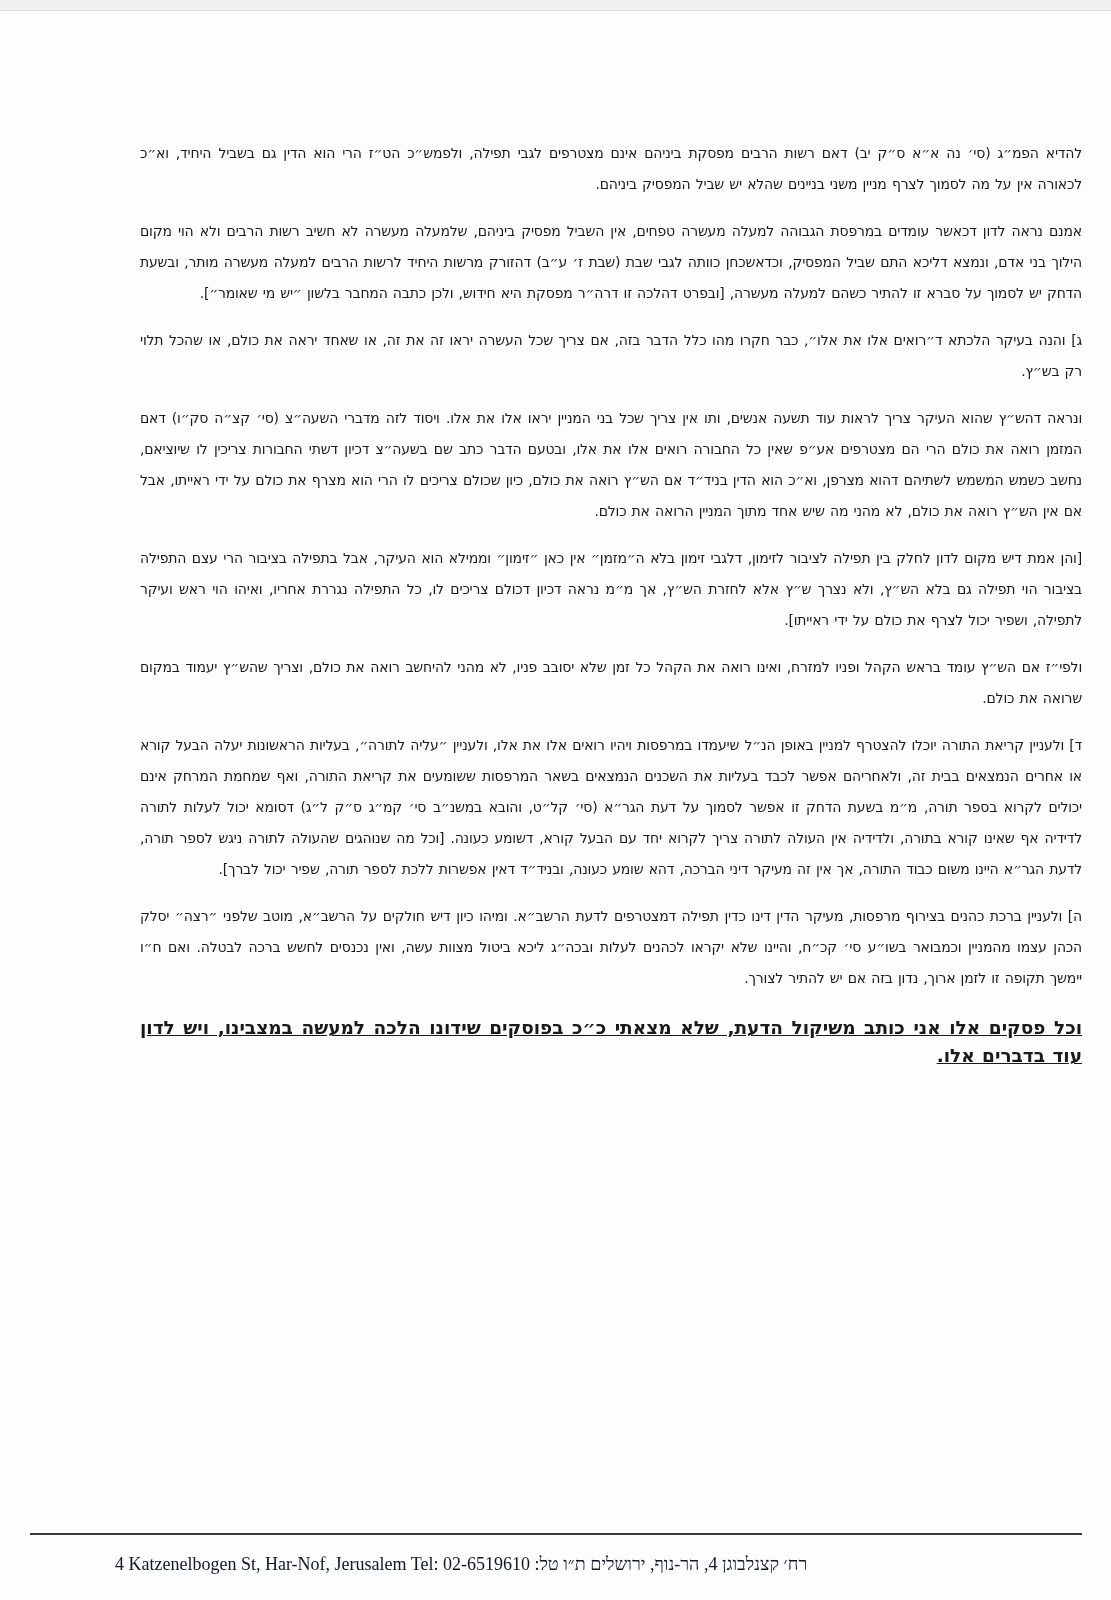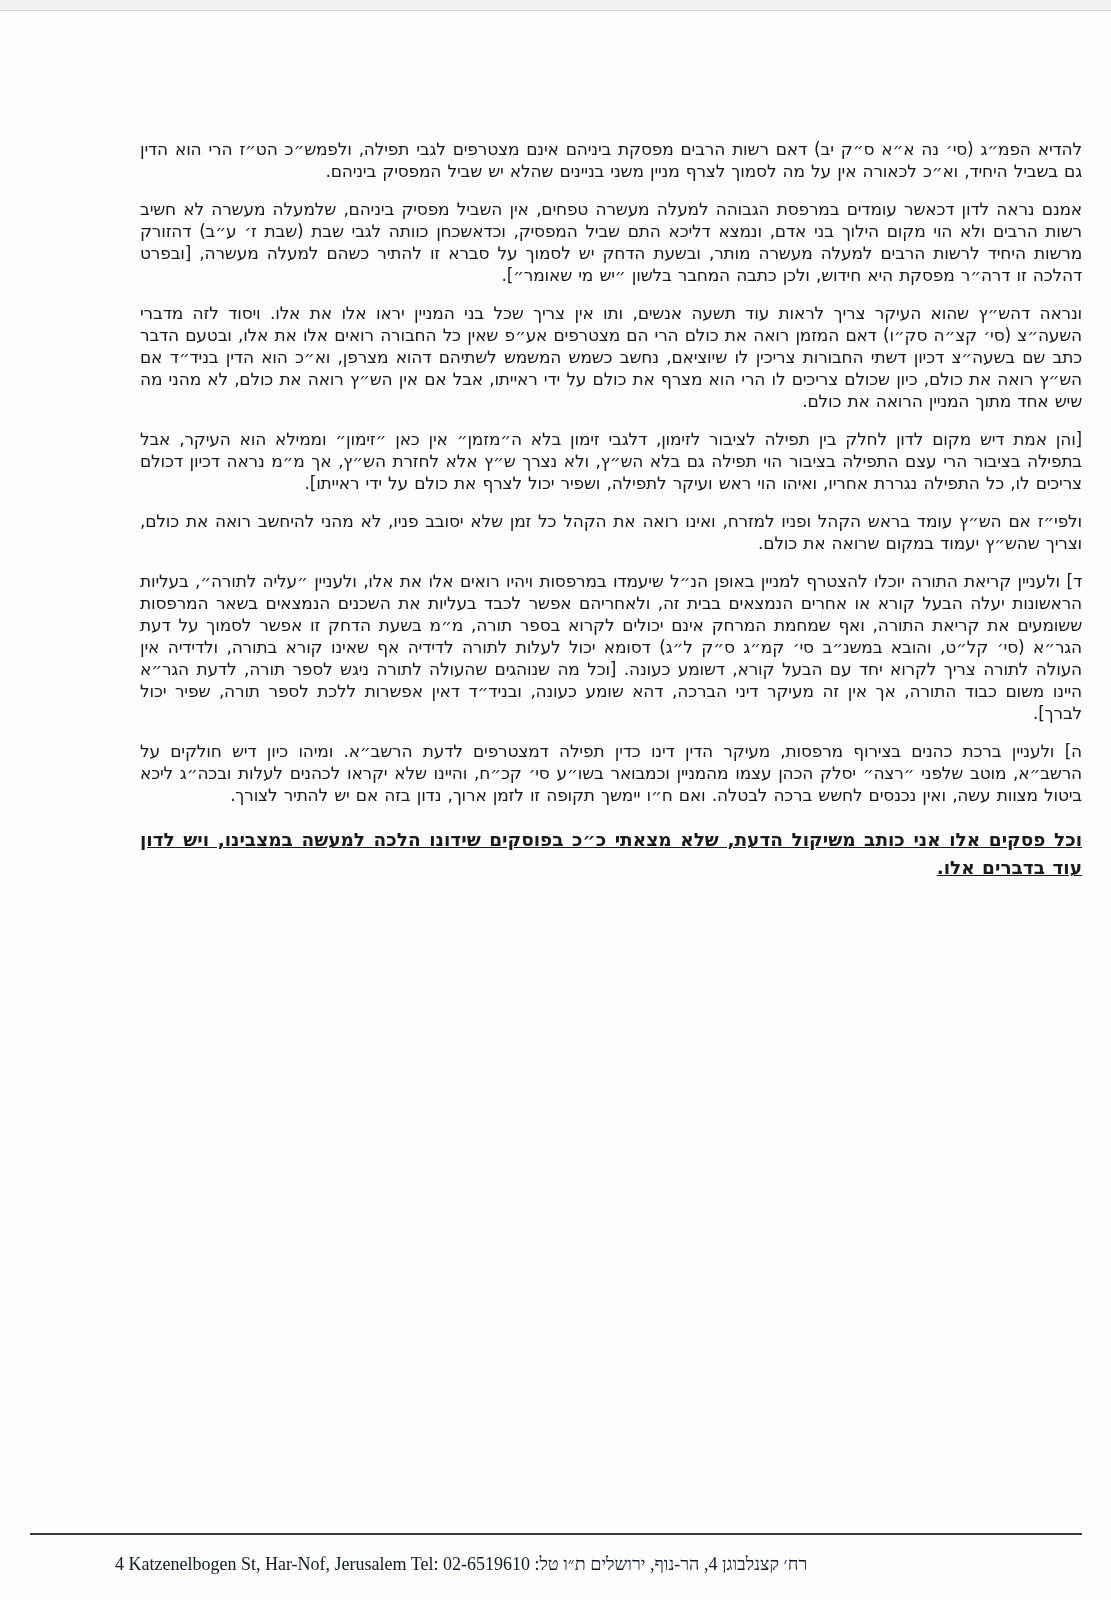--- a/index.html
+++ b/index.html
@@ -13,22 +13,22 @@
     }
     .top-strip {
       position: absolute; left: 0; top: 0; width: 1111px; height: 10px;
       background: #eff0f2; border-bottom: 1px solid #d8dadd;
     }
     .page {
       position: absolute; left: 140px; top: 138px; width: 942px;
       direction: rtl; text-align: justify;
     }
     .para {
-      font-size: 17px;
-      line-height: 22px;
+      font-size: 14px;
+      line-height: 31px;
       margin: 0 0 16px 0;
       letter-spacing: -0.2px;
       text-align-last: right;
       word-spacing: 1px;
     }
     .para.bold {
       font-weight: bold;
       font-size: 18.5px;
       line-height: 28px;
       margin-top: 20px;
@@ -48,20 +48,21 @@
     .footer .he { direction: rtl; unicode-bidi: isolate; }
   </style>
 </head>
 <body>
 
 <div class="top-strip"></div>
 
 <div class="page">
   <p class="para">להדיא הפמ״ג (סי׳ נה א״א ס״ק יב) דאם רשות הרבים מפסקת ביניהם אינם מצטרפים לגבי תפילה, ולפמש״כ הט״ז הרי הוא הדין גם בשביל היחיד, וא״כ לכאורה אין על מה לסמוך לצרף מניין משני בניינים שהלא יש שביל המפסיק ביניהם.</p>
   <p class="para">אמנם נראה לדון דכאשר עומדים במרפסת הגבוהה למעלה מעשרה טפחים, אין השביל מפסיק ביניהם, שלמעלה מעשרה לא חשיב רשות הרבים ולא הוי מקום הילוך בני אדם, ונמצא דליכא התם שביל המפסיק, וכדאשכחן כוותה לגבי שבת (שבת ז׳ ע״ב) דהזורק מרשות היחיד לרשות הרבים למעלה מעשרה מותר, ובשעת הדחק יש לסמוך על סברא זו להתיר כשהם למעלה מעשרה, [ובפרט דהלכה זו דרה״ר מפסקת היא חידוש, ולכן כתבה המחבר בלשון ״יש מי שאומר״].</p>
+  <p class="para">ג] והנה בעיקר הלכתא ד״רואים אלו את אלו״, כבר חקרו מהו כלל הדבר בזה, אם צריך שכל העשרה יראו זה את זה, או שאחד יראה את כולם, או שהכל תלוי רק בש״ץ.</p>
   <p class="para">ונראה דהש״ץ שהוא העיקר צריך לראות עוד תשעה אנשים, ותו אין צריך שכל בני המניין יראו אלו את אלו. ויסוד לזה מדברי השעה״צ (סי׳ קצ״ה סק״ו) דאם המזמן רואה את כולם הרי הם מצטרפים אע״פ שאין כל החבורה רואים אלו את אלו, ובטעם הדבר כתב שם בשעה״צ דכיון דשתי החבורות צריכין לו שיוציאם, נחשב כשמש המשמש לשתיהם דהוא מצרפן, וא״כ הוא הדין בניד״ד אם הש״ץ רואה את כולם, כיון שכולם צריכים לו הרי הוא מצרף את כולם על ידי ראייתו, אבל אם אין הש״ץ רואה את כולם, לא מהני מה שיש אחד מתוך המניין הרואה את כולם.</p>
   <p class="para">[והן אמת דיש מקום לדון לחלק בין תפילה לציבור לזימון, דלגבי זימון בלא ה״מזמן״ אין כאן ״זימון״ וממילא הוא העיקר, אבל בתפילה בציבור הרי עצם התפילה בציבור הוי תפילה גם בלא הש״ץ, ולא נצרך ש״ץ אלא לחזרת הש״ץ, אך מ״מ נראה דכיון דכולם צריכים לו, כל התפילה נגררת אחריו, ואיהו הוי ראש ועיקר לתפילה, ושפיר יכול לצרף את כולם על ידי ראייתו].</p>
   <p class="para">ולפי״ז אם הש״ץ עומד בראש הקהל ופניו למזרח, ואינו רואה את הקהל כל זמן שלא יסובב פניו, לא מהני להיחשב רואה את כולם, וצריך שהש״ץ יעמוד במקום שרואה את כולם.</p>
   <p class="para">ד] ולעניין קריאת התורה יוכלו להצטרף למניין באופן הנ״ל שיעמדו במרפסות ויהיו רואים אלו את אלו, ולעניין ״עליה לתורה״, בעליות הראשונות יעלה הבעל קורא או אחרים הנמצאים בבית זה, ולאחריהם אפשר לכבד בעליות את השכנים הנמצאים בשאר המרפסות ששומעים את קריאת התורה, ואף שמחמת המרחק אינם יכולים לקרוא בספר תורה, מ״מ בשעת הדחק זו אפשר לסמוך על דעת הגר״א (סי׳ קל״ט, והובא במשנ״ב סי׳ קמ״ג ס״ק ל״ג) דסומא יכול לעלות לתורה לדידיה אף שאינו קורא בתורה, ולדידיה אין העולה לתורה צריך לקרוא יחד עם הבעל קורא, דשומע כעונה. [וכל מה שנוהגים שהעולה לתורה ניגש לספר תורה, לדעת הגר״א היינו משום כבוד התורה, אך אין זה מעיקר דיני הברכה, דהא שומע כעונה, ובניד״ד דאין אפשרות ללכת לספר תורה, שפיר יכול לברך].</p>
   <p class="para">ה] ולעניין ברכת כהנים בצירוף מרפסות, מעיקר הדין דינו כדין תפילה דמצטרפים לדעת הרשב״א. ומיהו כיון דיש חולקים על הרשב״א, מוטב שלפני ״רצה״ יסלק הכהן עצמו מהמניין וכמבואר בשו״ע סי׳ קכ״ח, והיינו שלא יקראו לכהנים לעלות ובכה״ג ליכא ביטול מצוות עשה, ואין נכנסים לחשש ברכה לבטלה. ואם ח״ו יימשך תקופה זו לזמן ארוך, נדון בזה אם יש להתיר לצורך.</p>
   <p class="para bold">וכל פסקים אלו אני כותב משיקול הדעת, שלא מצאתי כ״כ בפוסקים שידונו הלכה למעשה במצבינו, ויש לדון עוד בדברים אלו.</p>
 </div>
 
 <div class="footer-rule"></div>
 

